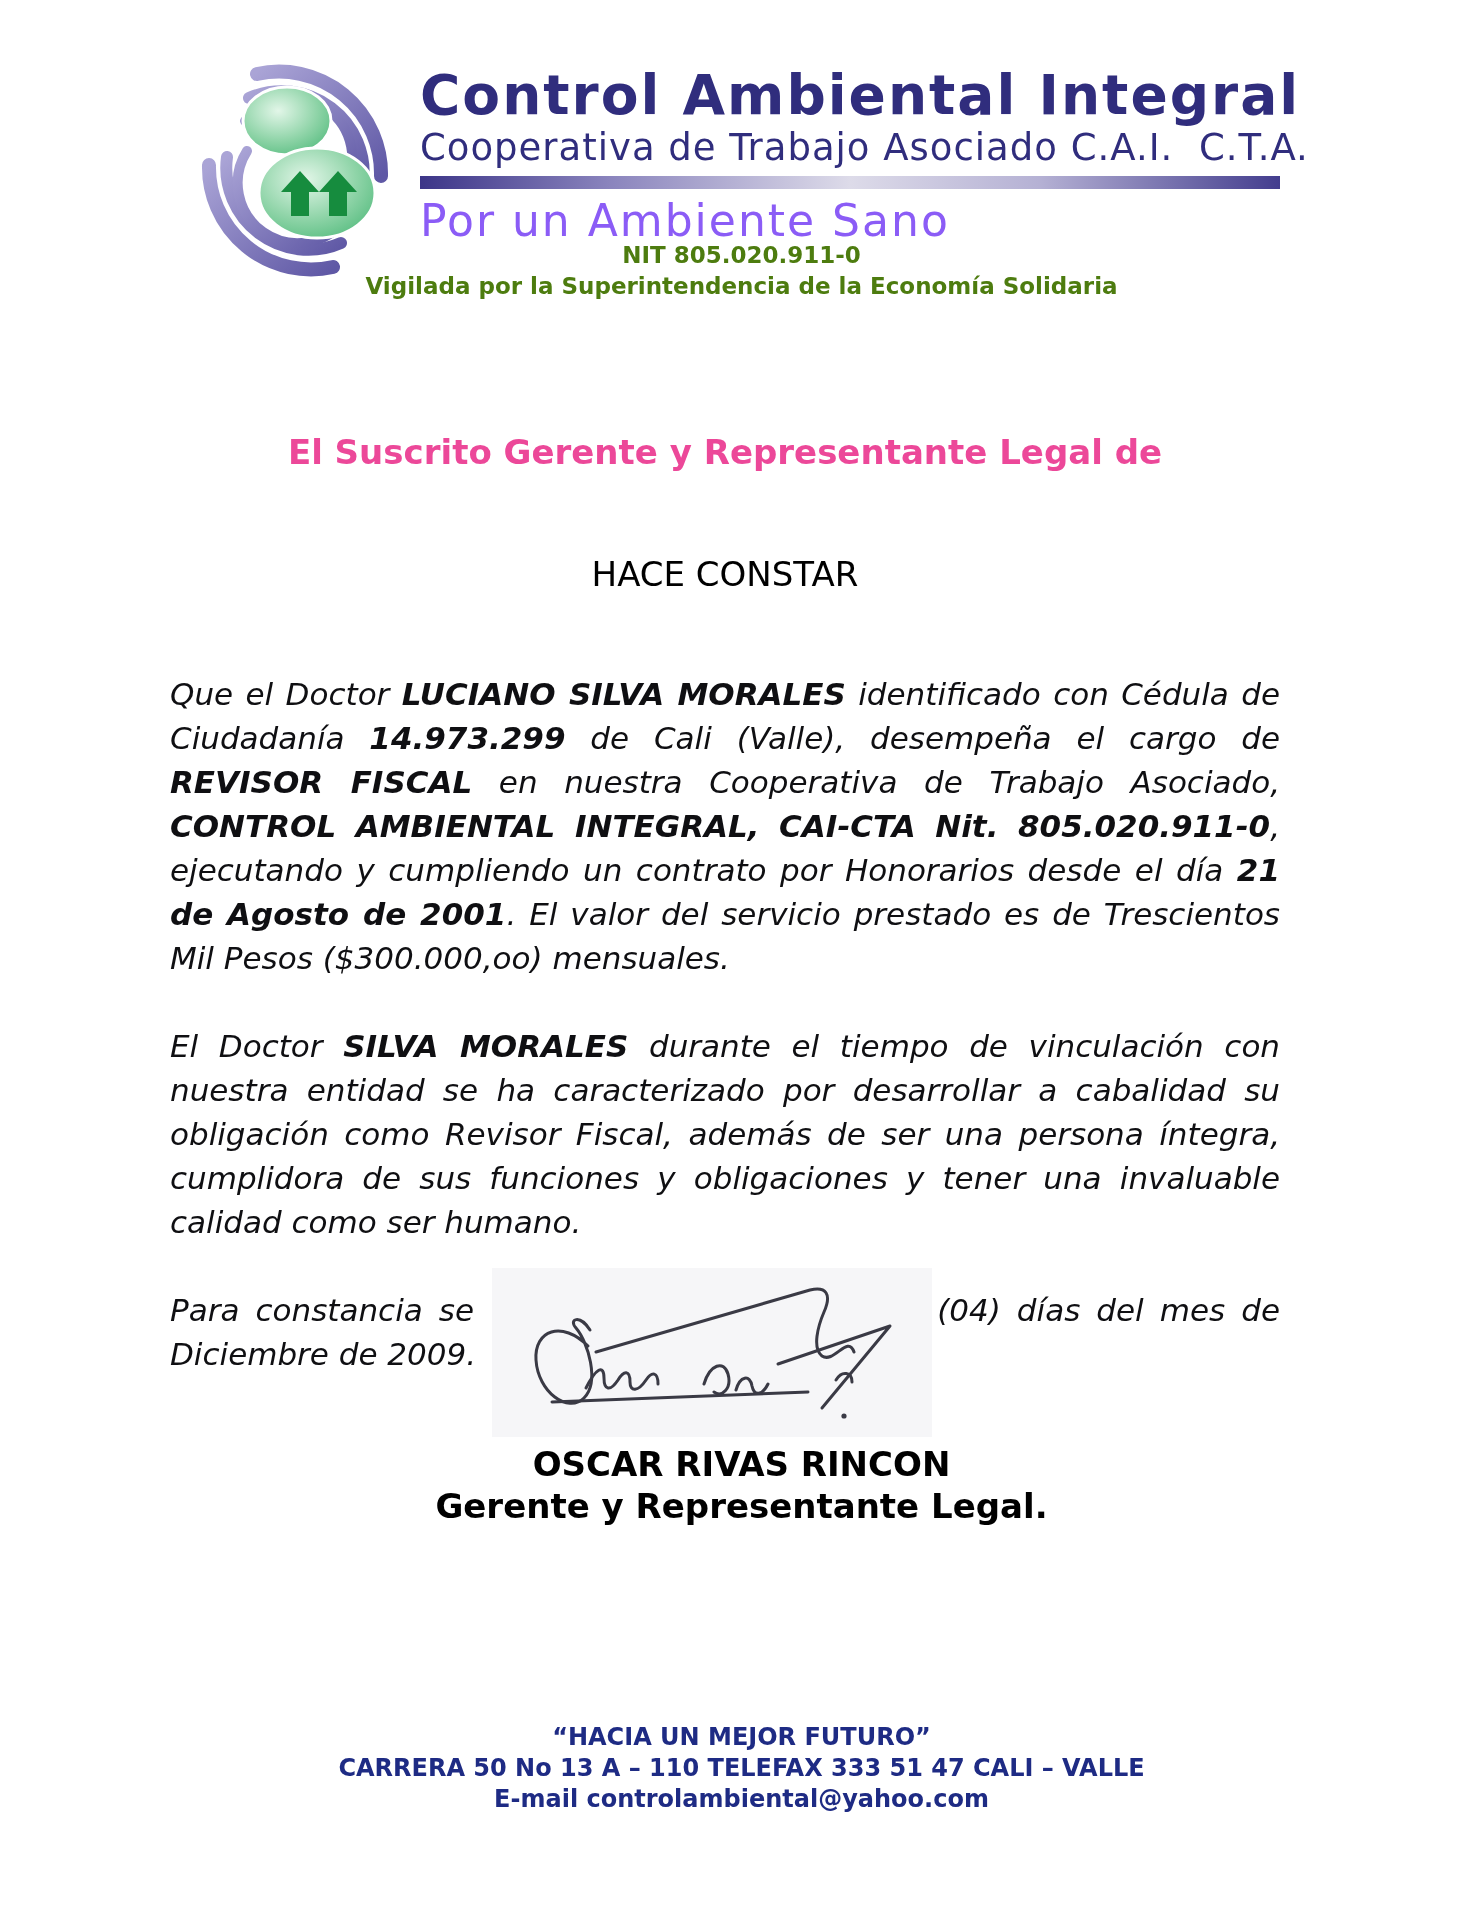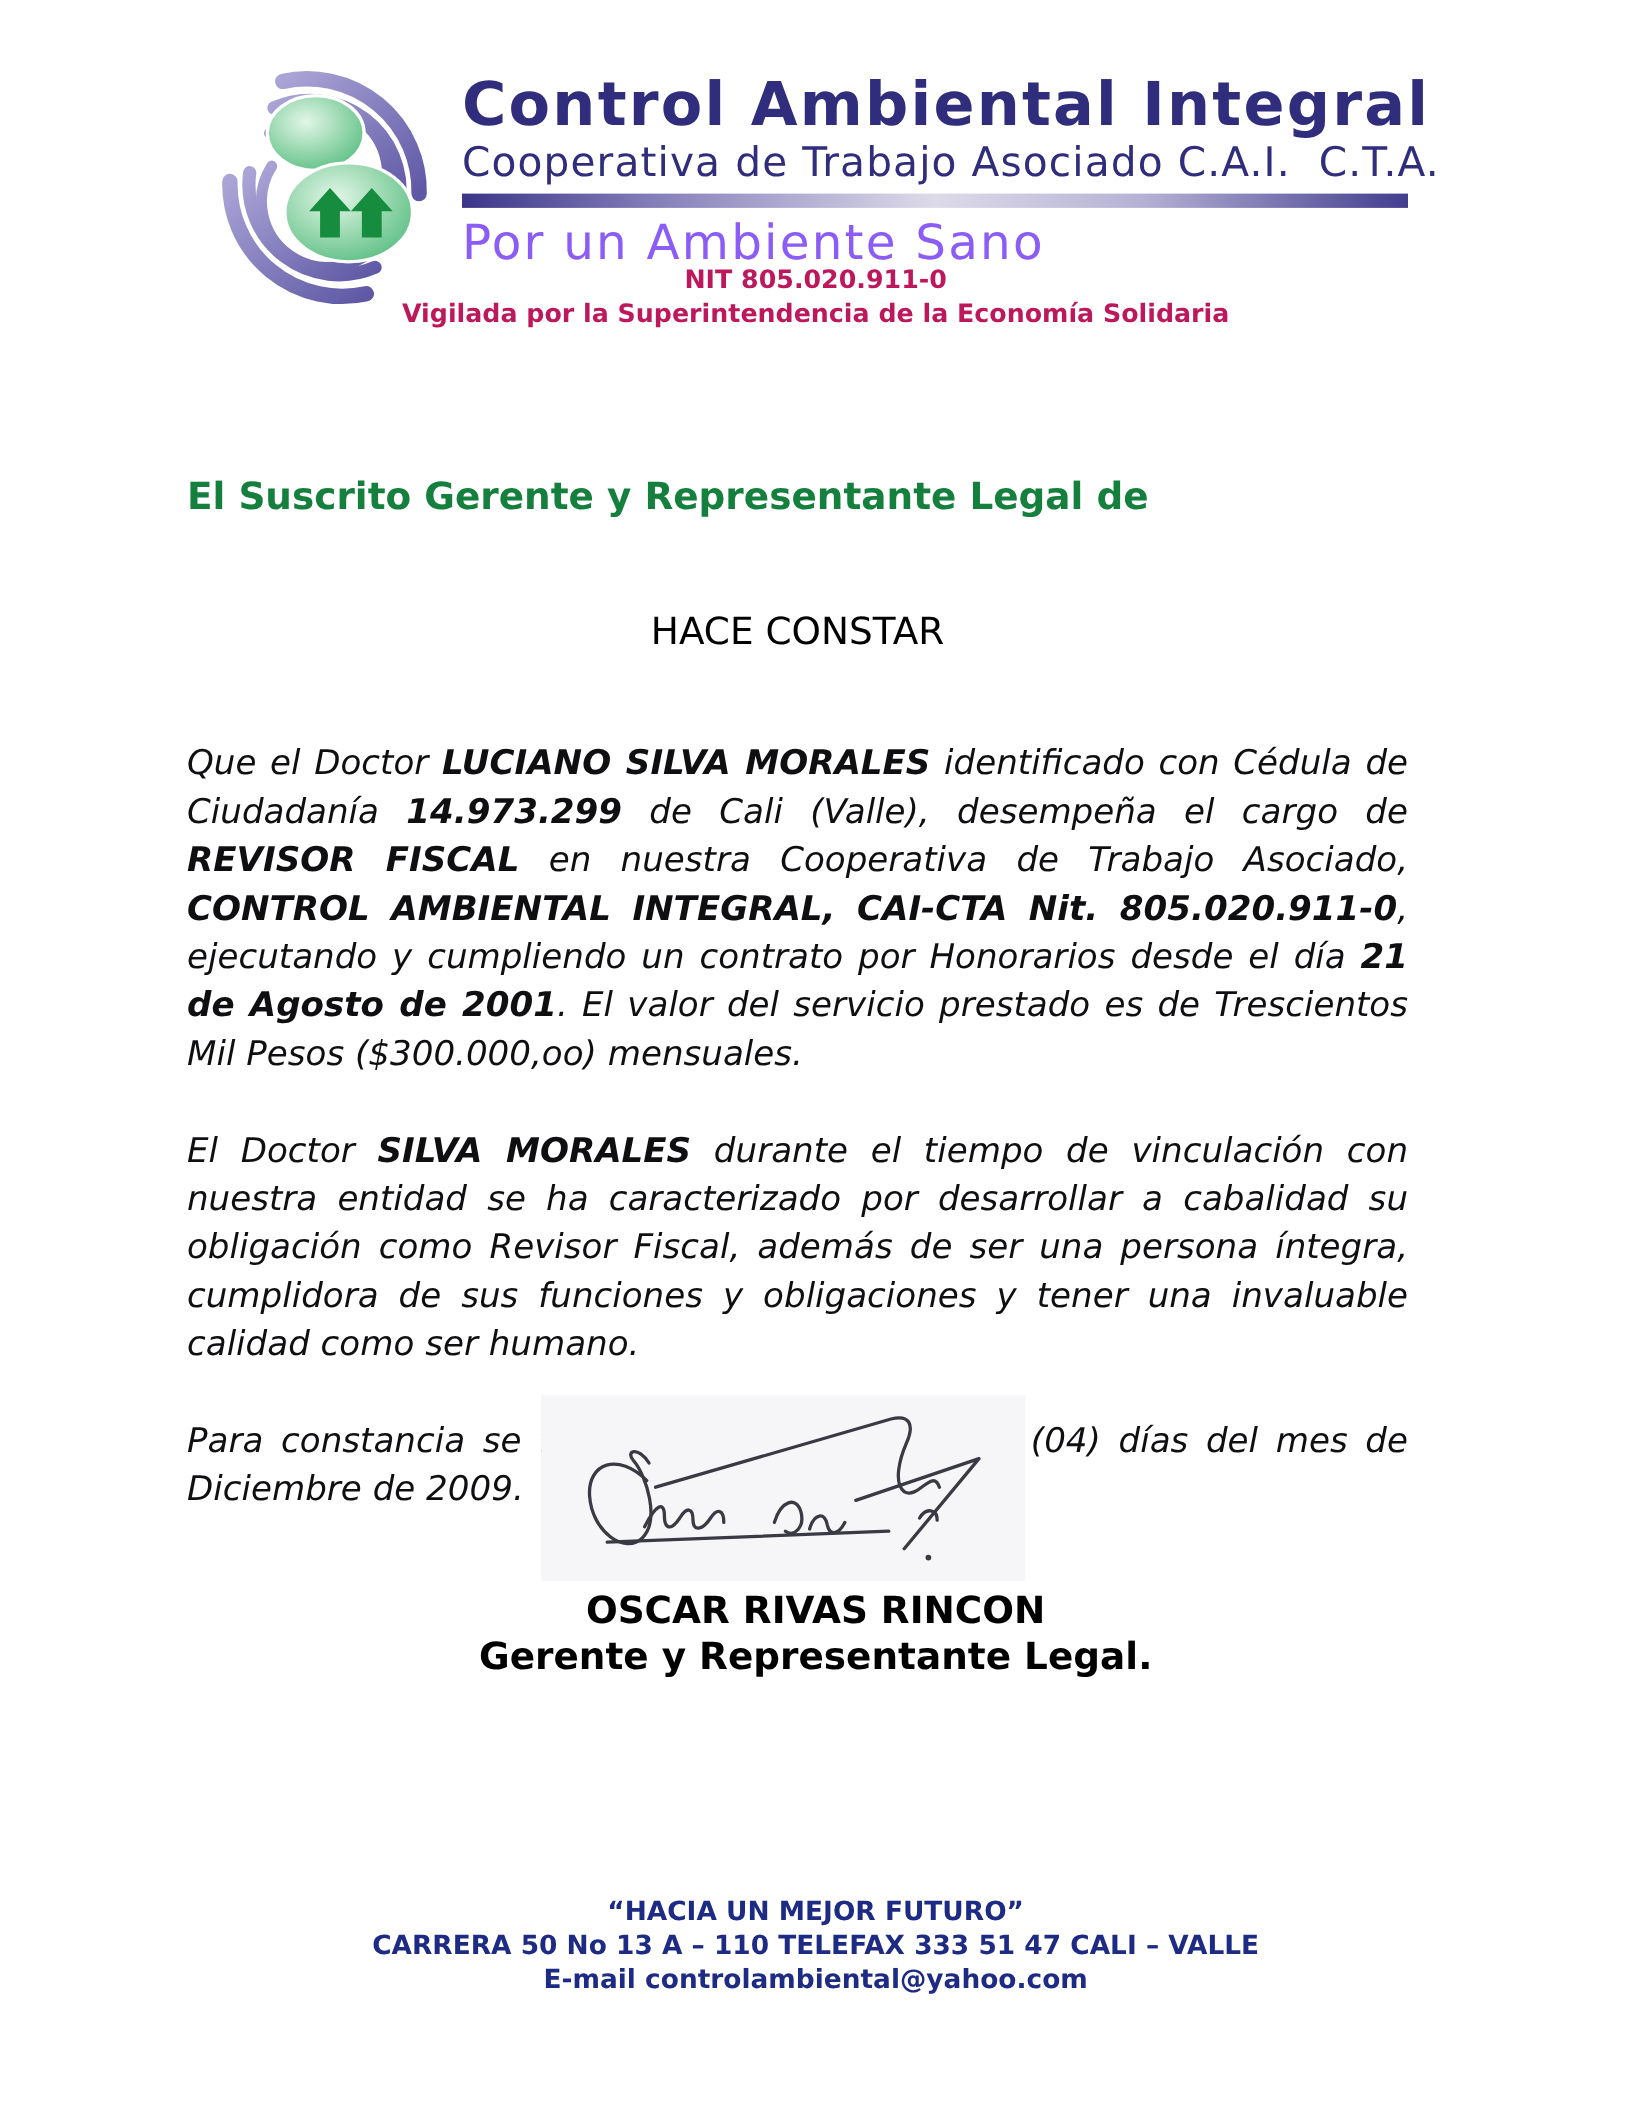--- a/index.html
+++ b/index.html
@@ -25,29 +25,29 @@
   .brand-bar{
     margin-top:6px;height:13px;width:860px;
     background:linear-gradient(to right,#3c3588 0%,#8a84bd 22%,#dddbe9 50%,#b5b1d4 72%,#433d8e 100%);
   }
   .brand-tagline{
     margin-top:6px;font-size:44px;color:#8b5cf6;
     letter-spacing:2px;font-weight:500;white-space:nowrap;
   }
   .nit-block{
     position:absolute;left:0;top:240px;width:1483px;
-    text-align:center;color:#be185d;font-weight:bold;
+    text-align:center;color:#4d7c0f;font-weight:bold;
     font-size:23px;line-height:31px;
   }
   .nit-block .line{white-space:pre;}
   
   .letter{position:absolute;left:170px;top:428px;width:1110px;}
   .letter-heading{
-    font-weight:bold;font-size:34px;line-height:48px;
-    color:#15803d;
+    text-align:center;font-weight:bold;font-size:34px;line-height:48px;
+    color:#ec4899;
   }
   .letter-subject{
     text-align:center;font-weight:normal;font-size:34px;
     margin-top:78px;color:#000;
   }
   .paragraphs{margin-top:78px;font-style:italic;}
   .paragraphs p{
     margin:0 0 44px 0;
     font-size:31px;line-height:44px;
     text-align:justify;text-justify:inter-word;

